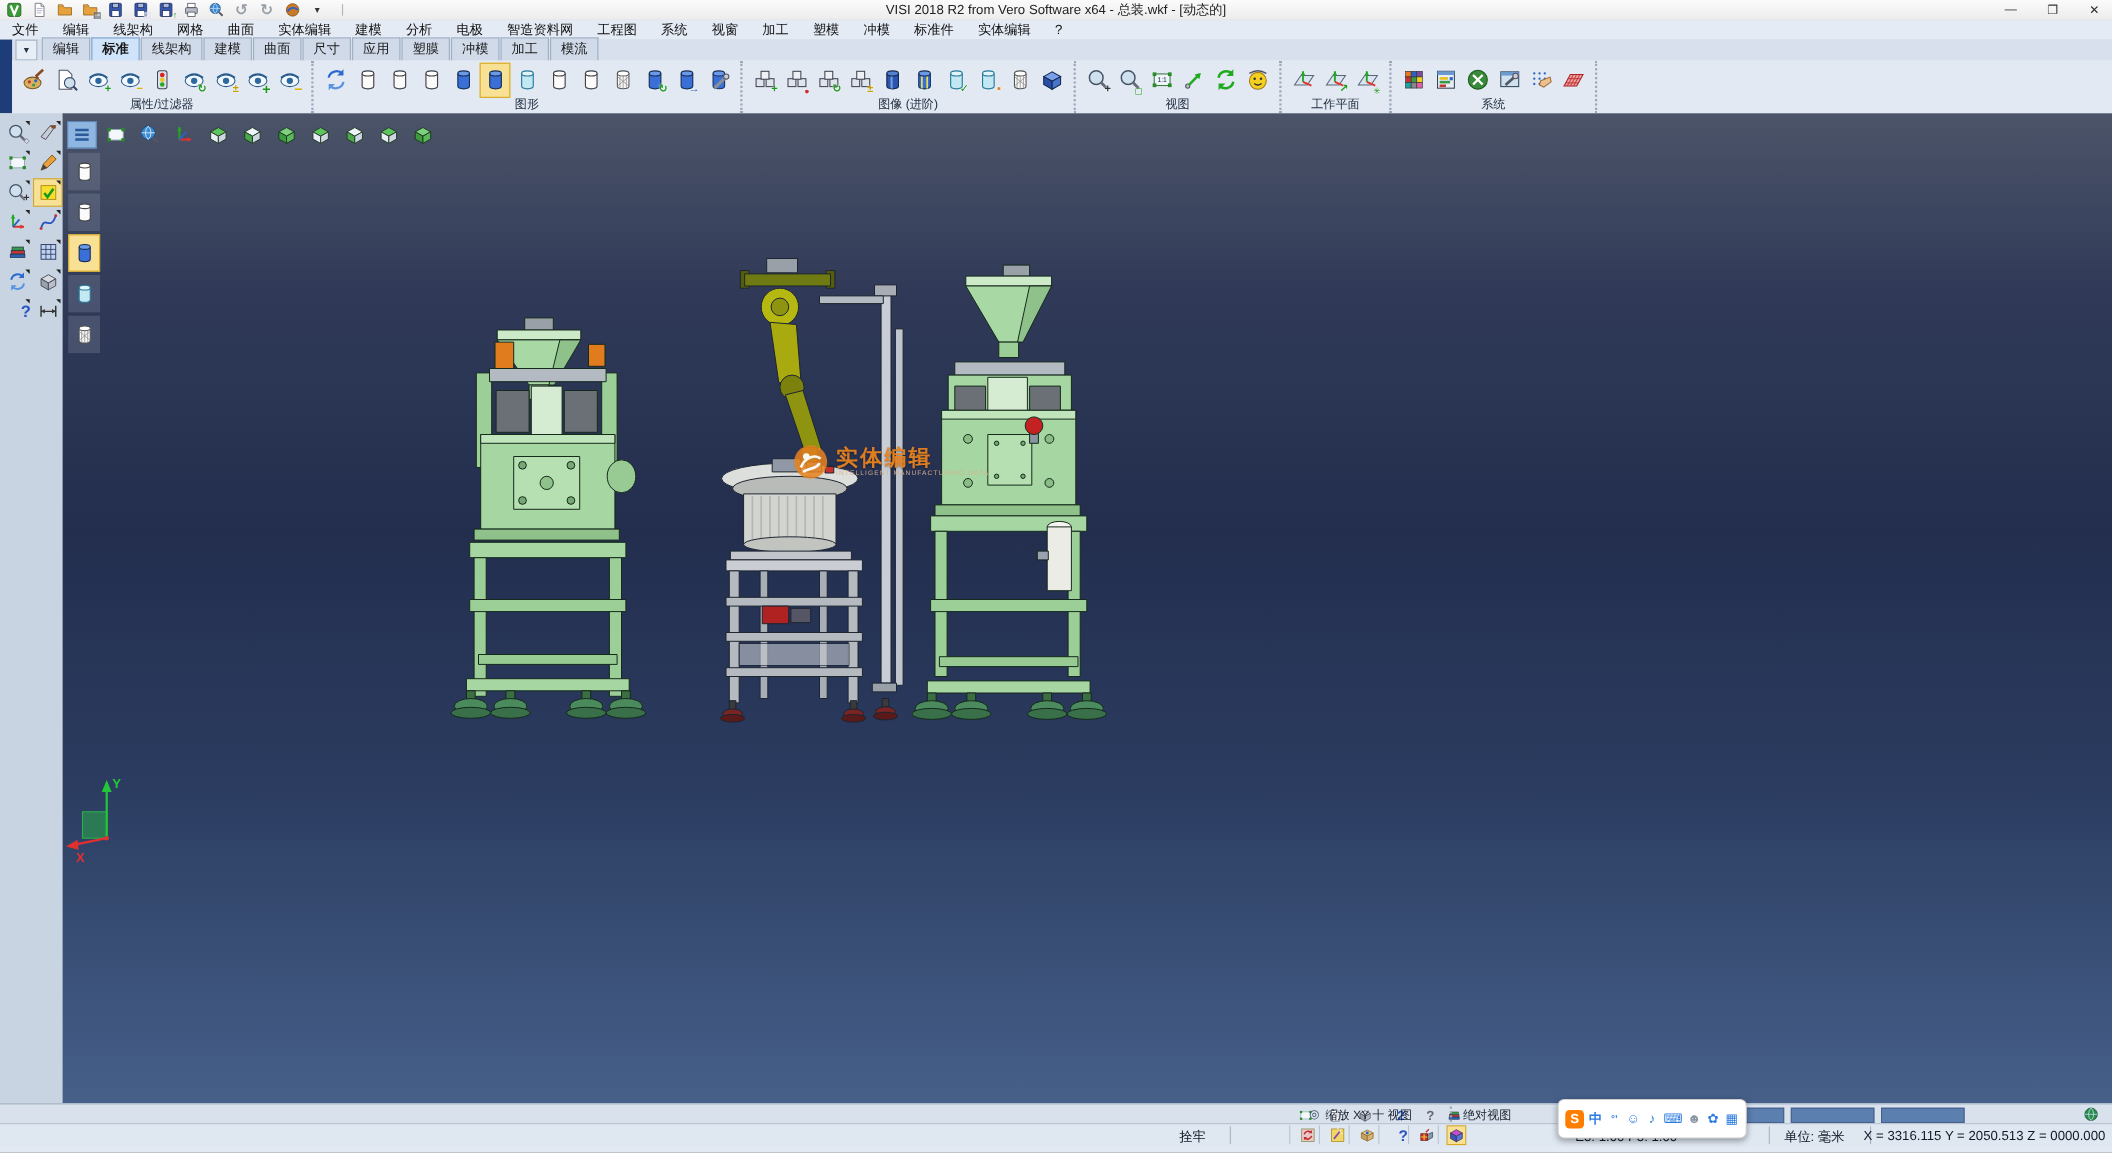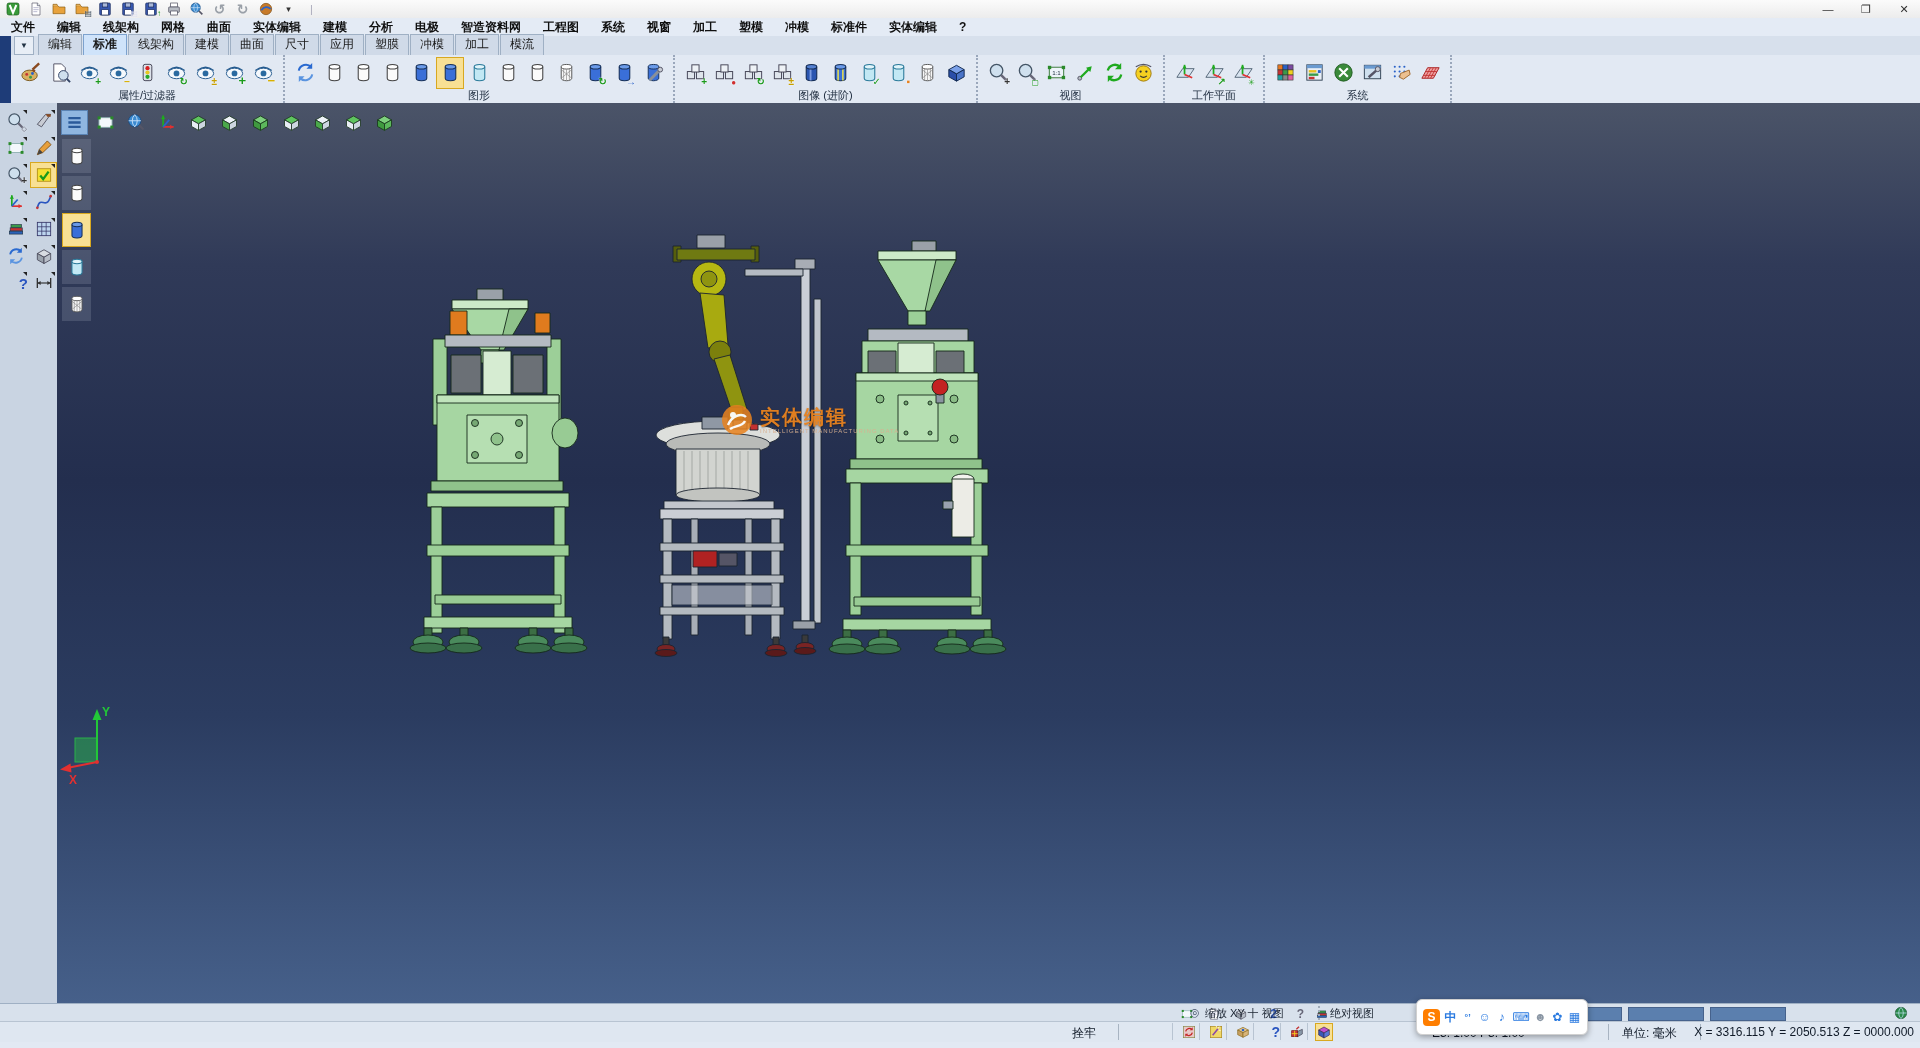--- a/index.html
+++ b/index.html
@@ -12,21 +12,21 @@
   #quickbar{display:flex;align-items:center;gap:2px;padding-left:2px;}
   .qicon{width:21px;height:17px;display:flex;align-items:center;justify-content:center;position:relative;}
   .qicon svg{width:16px;height:16px;}
   .qicon .tch{position:absolute;}
   .qicon .tbd{position:absolute;right:0;bottom:0;font-size:8px;font-weight:bold;line-height:1;}
   #wtitle{position:absolute;left:0;right:0;text-align:center;font-size:12px;color:#222;pointer-events:none;}
   #wbtns{position:absolute;right:4px;top:0;display:flex;gap:14px;align-items:center;height:18px;}
   .wbtn{width:24px;text-align:center;font-size:11px;color:#333;cursor:pointer;}
   
   #menubar{position:absolute;left:0;top:18px;width:1920px;height:18px;background:#e4ebf5;display:flex;align-items:center;gap:0;border-bottom:1px solid #cdd6e2;}
-  .menu-item{padding:0 11px;font-size:12px;color:#101010;cursor:default;font-weight:bold;}
+  .menu-item{padding:0 11px;font-size:12px;color:#101010;cursor:default;}
   
   #tabrow{position:absolute;left:0;top:36px;width:1920px;height:19px;background:#d7e0ec;display:flex;align-items:flex-end;}
   #tab-caret{width:18px;height:17px;margin-left:14px;border:1px solid #9fb0c4;background:#e8eef6;font-size:8px;
              display:flex;align-items:center;justify-content:center;color:#234;}
   .tab{padding:1px 9px 2px 9px;border:1px solid #9fb0c4;border-bottom:none;background:#d0dae8;margin-right:1px;font-size:12px;color:#1a1a1a;}
   .tab.active{background:#cfe3fa;border-color:#7da2ce;font-weight:bold;}
   #navstrip{position:absolute;left:0;top:36px;width:11px;height:67px;background:#1e3c78;}
   
   #ribbon{position:absolute;left:11px;top:55px;width:1909px;height:48px;background:#e2e9f3;display:flex;align-items:stretch;}
   .rgroup{display:flex;flex-direction:column;align-items:center;padding:1px 6px 0 6px;border-right:2px dotted #9aa7bb;}
@@ -483,20 +483,21 @@
         </div>
 
         <div class="qicon" title="quickbar-separator-icon">
           <svg viewBox="0 0 24 24">
             <use></use>
           </svg>
           <span class="tch" style="color:#aab;font-size:11px">|</span>
           <span class="tbd"></span>
         </div>
       </div>
+    <div id="wtitle">VISI 2018 R2 from Vero Software x64 - 总装.wkf - [动态的]</div>
     <div id="wbtns">
       <span class="wbtn">—</span>
       <span class="wbtn">❐</span>
       <span class="wbtn">✕</span>
     </div>
   </div>
 
   <div id="menubar">
 
       <span class="menu-item">文件</span>

